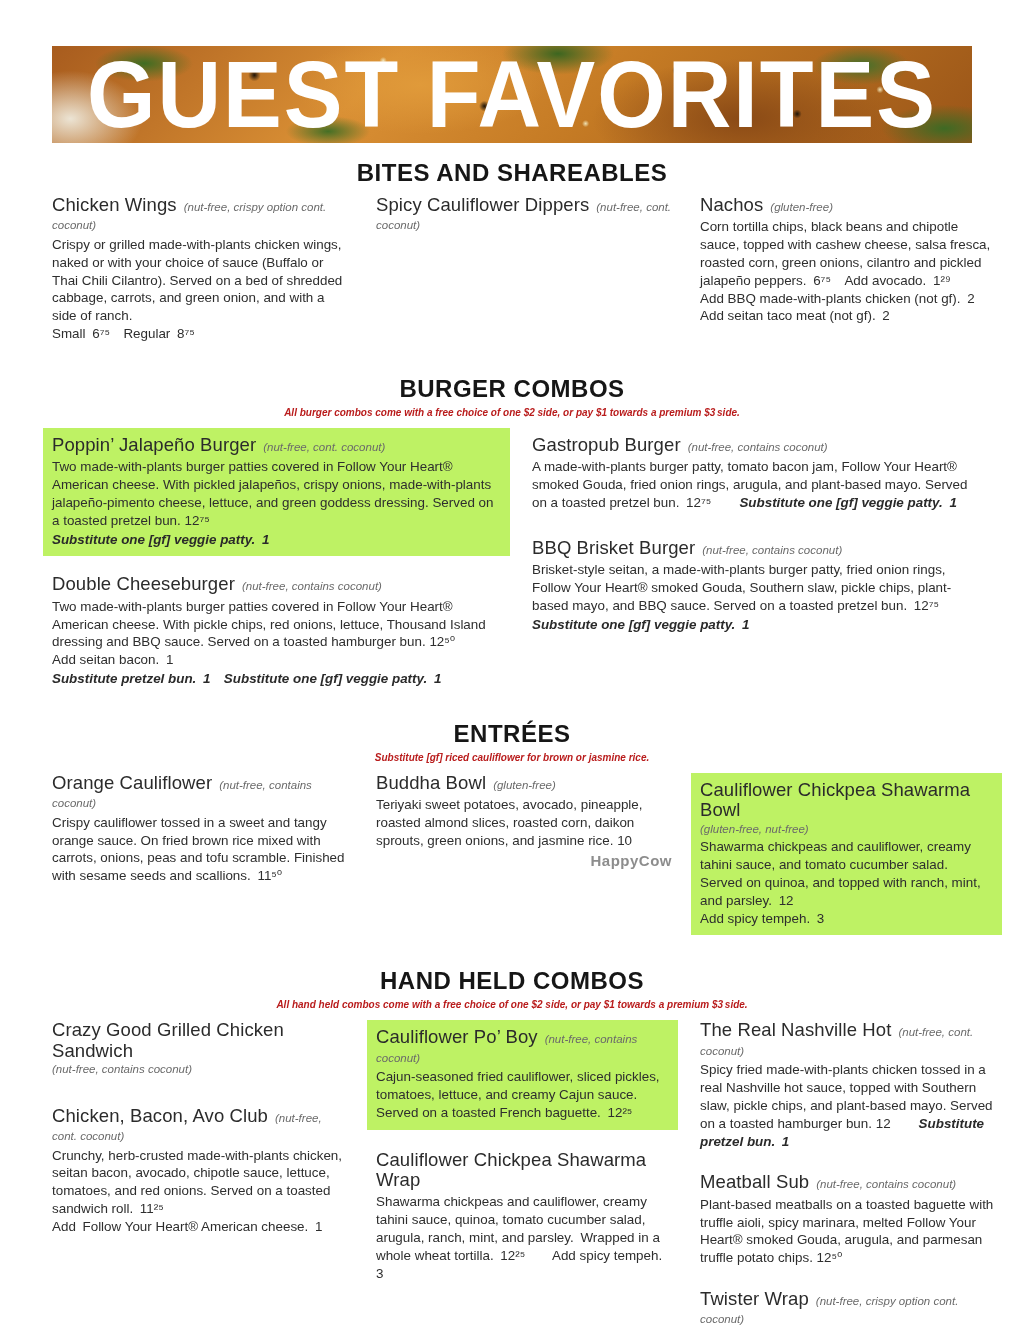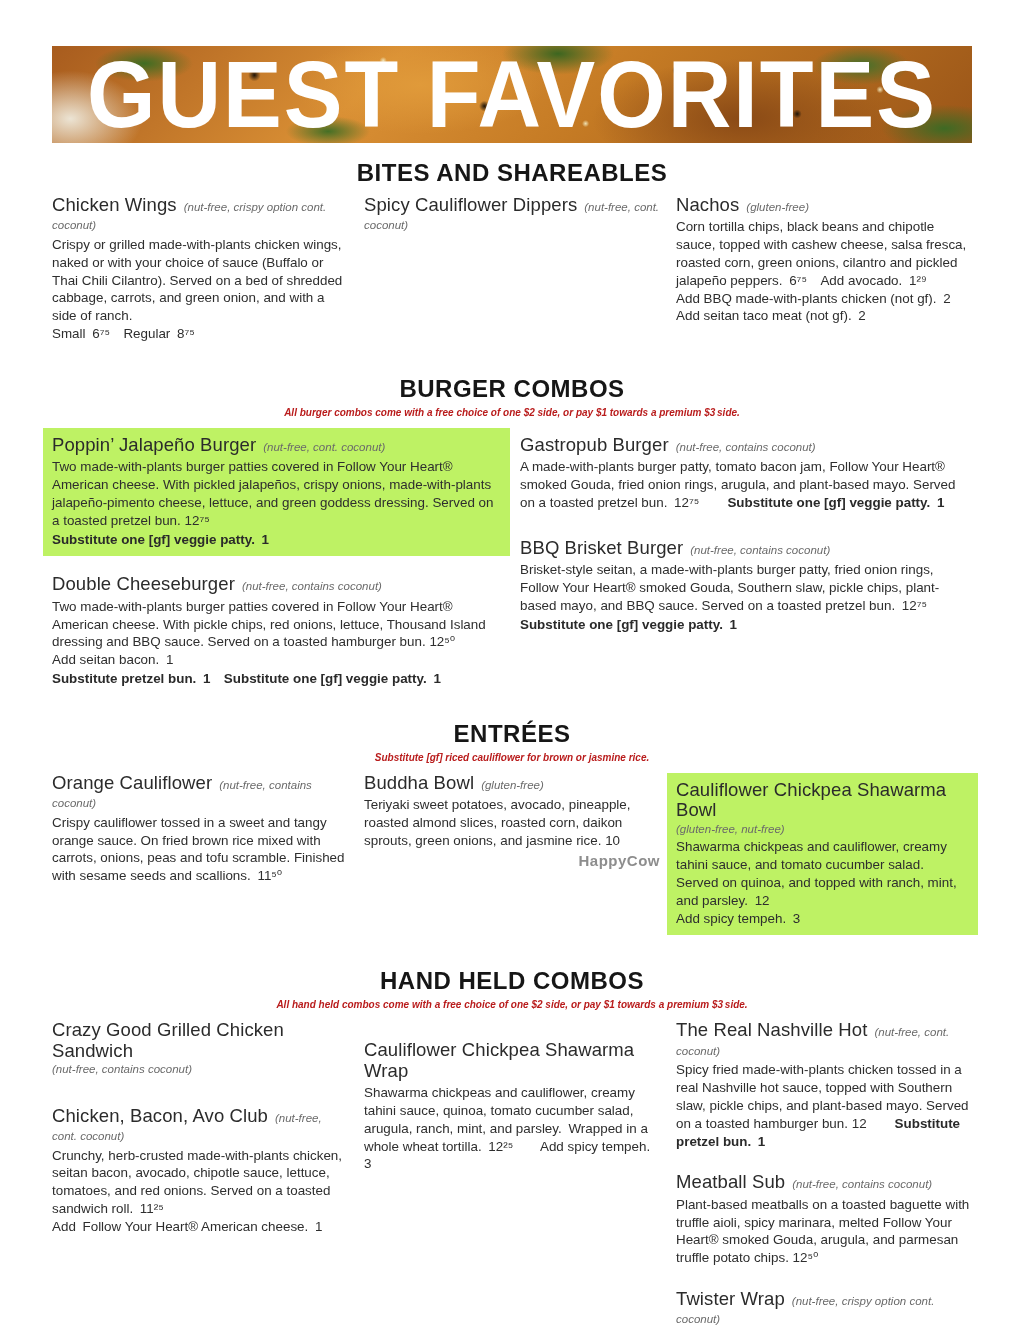--- a/index.html
+++ b/index.html
@@ -32,32 +32,32 @@
     position:absolute;inset:0;display:flex;align-items:center;justify-content:center;
     margin:0;color:#fff;font-weight:700;font-size:88px;letter-spacing:2px;white-space:nowrap;
     transform:scaleY(1.08);
   }
 
   
   .sec-title{text-align:center;font-weight:700;font-size:24px;letter-spacing:.5px;color:#161616;margin:16px 0 8px;}
   .sec-note{text-align:center;font-weight:700;font-style:italic;font-size:10px;color:#b91c1c;margin:-4px 0 10px;}
 
   
-  .cols{display:flex;gap:16px;}
+  .cols{display:flex;gap:28px;}
   .cols-3 .col{width:296px;flex:0 0 296px;}
   .cols-2 .col{width:452px;flex:0 0 452px;}
 
   
   .item{margin:0 0 16px 0;}
   .name-row{line-height:1.1;}
   .iname{font-size:18.5px;color:#2b2b2b;letter-spacing:.1px;}
   .inote{font-size:11.5px;font-style:italic;color:#6a6a6a;margin-left:7px;}
   .inote.block{display:block;margin-left:0;margin-top:2px;}
   .desc{font-size:13.4px;line-height:1.33;color:#2e2e2e;margin:3px 0 0 0;white-space:pre-line;}
-  .sub{font-weight:600;color:#2a2a2a;}
+  .sub{font-style:italic;font-weight:600;color:#2a2a2a;}
   p.sub{font-size:13.4px;line-height:1.33;margin:1px 0 0 0;white-space:pre-line;}
   .inline{margin-left:28px;}
   .hl{background:#bef264;padding:7px 9px 8px 9px;margin-left:-9px;margin-right:-6px;}
   .watermark{display:block;text-align:right;font-size:15px;font-weight:700;color:#8d8d8d;letter-spacing:.5px;margin-top:2px;}
 </style>
 </head>
 <body>
 
 <div class="page">
 
@@ -150,20 +150,24 @@
         <div class="name-row"><span class="iname">Crazy Good Grilled Chicken Sandwich</span><span class="inote block">(nut-free, contains coconut)</span></div>
       </article>
       <article class="item" style="margin-top:30px;">
         <div class="name-row"><span class="iname">Chicken, Bacon, Avo Club</span><span class="inote">(nut-free, cont. coconut)</span></div>
         <p class="desc">Crunchy, herb-crusted made-with-plants chicken, seitan bacon, avocado, chipotle sauce, lettuce, tomatoes, and red onions. Served on a toasted sandwich roll. 11²⁵
 Add Follow Your Heart® American cheese. 1</p>
 
       </article>
     </div>
     <div class="col">
+      <article class="item hl">
+        <div class="name-row"><span class="iname">Cauliflower Po’ Boy</span><span class="inote">(nut-free, contains coconut)</span></div>
+        <p class="desc">Cajun-seasoned fried cauliflower, sliced pickles, tomatoes, lettuce, and creamy Cajun sauce. Served on a toasted French baguette. 12²⁵</p>
+      </article>
       <article class="item" style="margin-top:20px;">
         <div class="name-row"><span class="iname">Cauliflower Chickpea Shawarma Wrap</span></div>
         <p class="desc">Shawarma chickpeas and cauliflower, creamy tahini sauce, quinoa, tomato cucumber salad, arugula, ranch, mint, and parsley. Wrapped in a whole wheat tortilla. 12²⁵  Add spicy tempeh. 3</p>
       </article>
 
     </div>
     <div class="col">
       <article class="item">
         <div class="name-row"><span class="iname">The Real Nashville Hot</span><span class="inote">(nut-free, cont. coconut)</span></div>
         <p class="desc"><span>Spicy fried made-with-plants chicken tossed in a real Nashville hot sauce, topped with Southern slaw, pickle chips, and plant-based mayo. Served on a toasted hamburger bun. 12</span><span class="sub inline">Substitute pretzel bun. 1</span></p>

